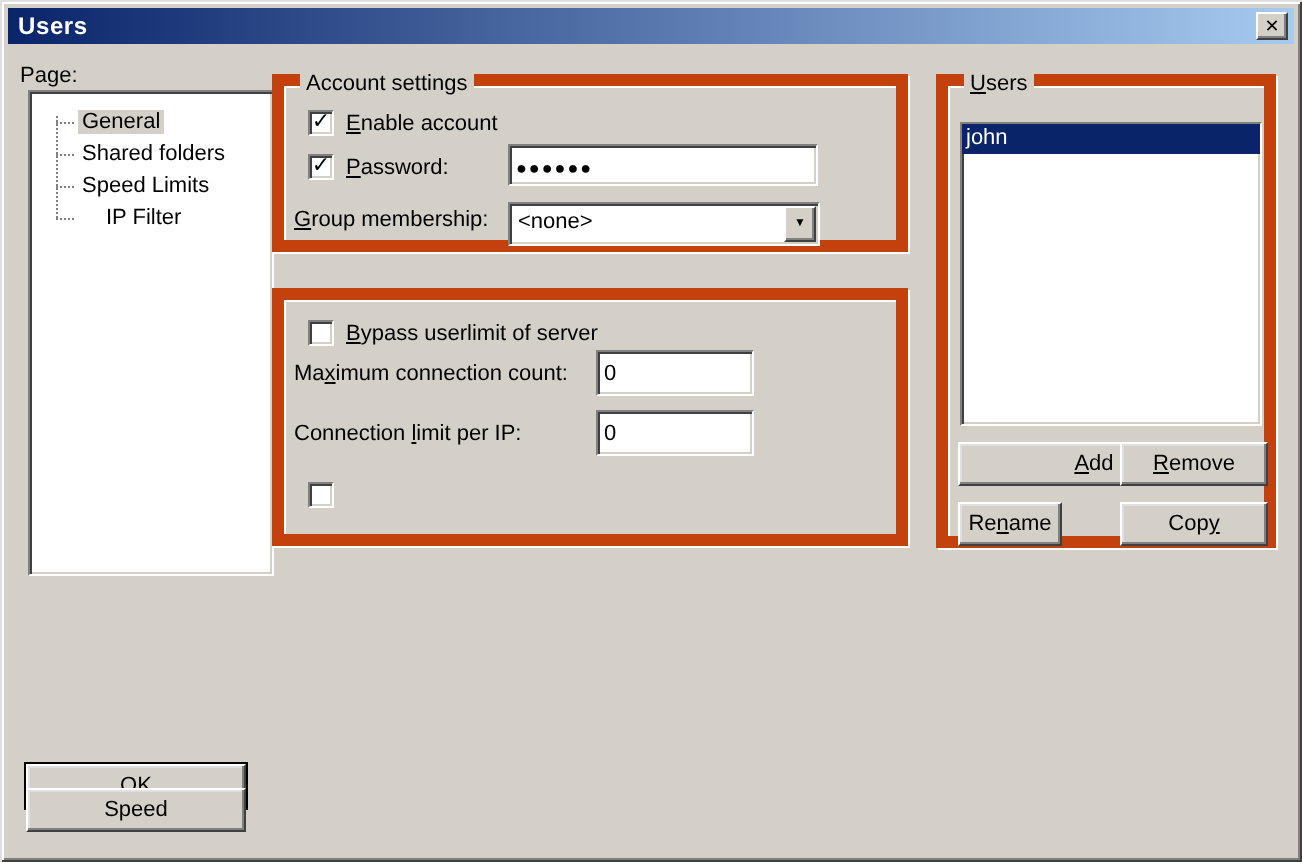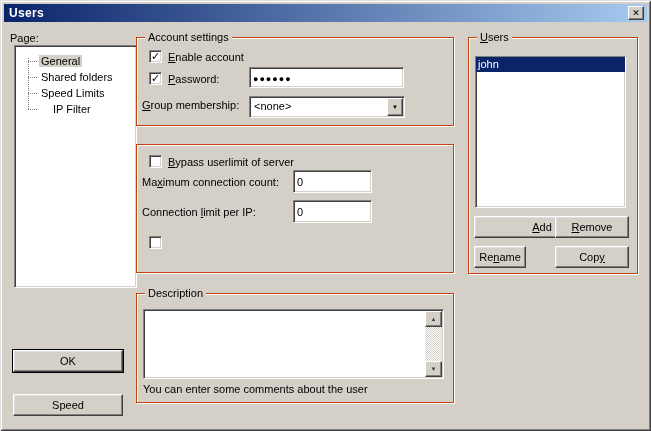--- a/index.html
+++ b/index.html
@@ -39,21 +39,21 @@
   .label { position: absolute; white-space: nowrap; }
   .ak { text-decoration: underline; }
 
   .sunken {
     background: #fff;
     border: 1px solid; border-color: #808080 #ffffff #ffffff #808080;
     box-shadow: inset 1px 1px 0 #404040, inset -1px -1px 0 #d4d0c8;
   }
   .group {
     position: absolute;
-    border: 1px solid #c2410c;
+    border: 6px solid #c2410c;
     box-shadow: inset 1px 1px 0 #ffffff, 1px 1px 0 #ffffff;
     text-decoration: underline;
   }
   .group-title {
     position: absolute; top: -7px; left: 8px;
     background: #d4d0c8; padding: 0 3px; white-space: nowrap;
   }
   .btn {
     position: absolute;
     background: #d4d0c8;
@@ -158,21 +158,21 @@
     <div class="tree-item" style="top:39px;">
       <span class="tree-connector"></span>
       <span class="tree-label">Speed Limits</span>
     </div>
     <div class="tree-item" style="top:55px;gap:12px;">
       <span class="tree-connector"></span>
       <span class="tree-label">IP Filter</span>
     </div>
   </div>
 
-  <div class="btn default" style="left:13px; top:350px; width:110px; height:22px;">
+  <div class="btn default" style="left:13px; top:382px; width:110px; height:22px;">
     <span>OK</span>
   </div>
   <div class="btn" style="left:13px; top:394px; width:110px; height:22px;">
     <span>Speed</span>
   </div>
 
   <div class="group" style="left:136px; top:37px; width:318px; height:89px;">
     <span class="group-title"><span>Account settings</span></span>
 
     <div class="cb-row" style="left:12px; top:12px;">
@@ -213,35 +213,20 @@
     <span class="label" style="left:5px; top:61px;"><span>Connection </span><span class="ak">l</span><span>imit per IP:</span></span>
     <input class="field sunken" style="left: 156px; top: 55px; width: 79px; height: 23px;" type="text" value="0">
 
     <div class="cb-row" style="left:12px; top:91px;">
       <span class="checkbox">
         <span class="checkmark"></span>
       </span>
     </div>
   </div>
 
-  <div class="group" style="left:136px; top:293px; width:318px; height:110px;">
-    <span class="group-title"><span>Description</span></span>
-    <div class="sunken" style="position:absolute; left:6px; top:15px; width:301px; height:70px;">
-      <span></span>
-      <div class="scrollbar">
-        <div class="scroll-btn up">
-          <span>▲</span>
-        </div>
-        <div class="scroll-btn down">
-          <span>▼</span>
-        </div>
-      </div>
-    </div>
-    <span class="label" style="left:6px; top:89px;">You can enter some comments about the user</span>
-  </div>
 
   <div class="group" style="left:468px; top:37px; width:170px; height:237px;">
     <span class="group-title"><span></span><span class="ak">U</span><span>sers</span></span>
 
     <div class="listbox sunken" style="left:6px; top:18px; width:151px; height:152px;">
       <div class="list-item-selected">
         <span>john</span>
       </div>
     </div>
 

